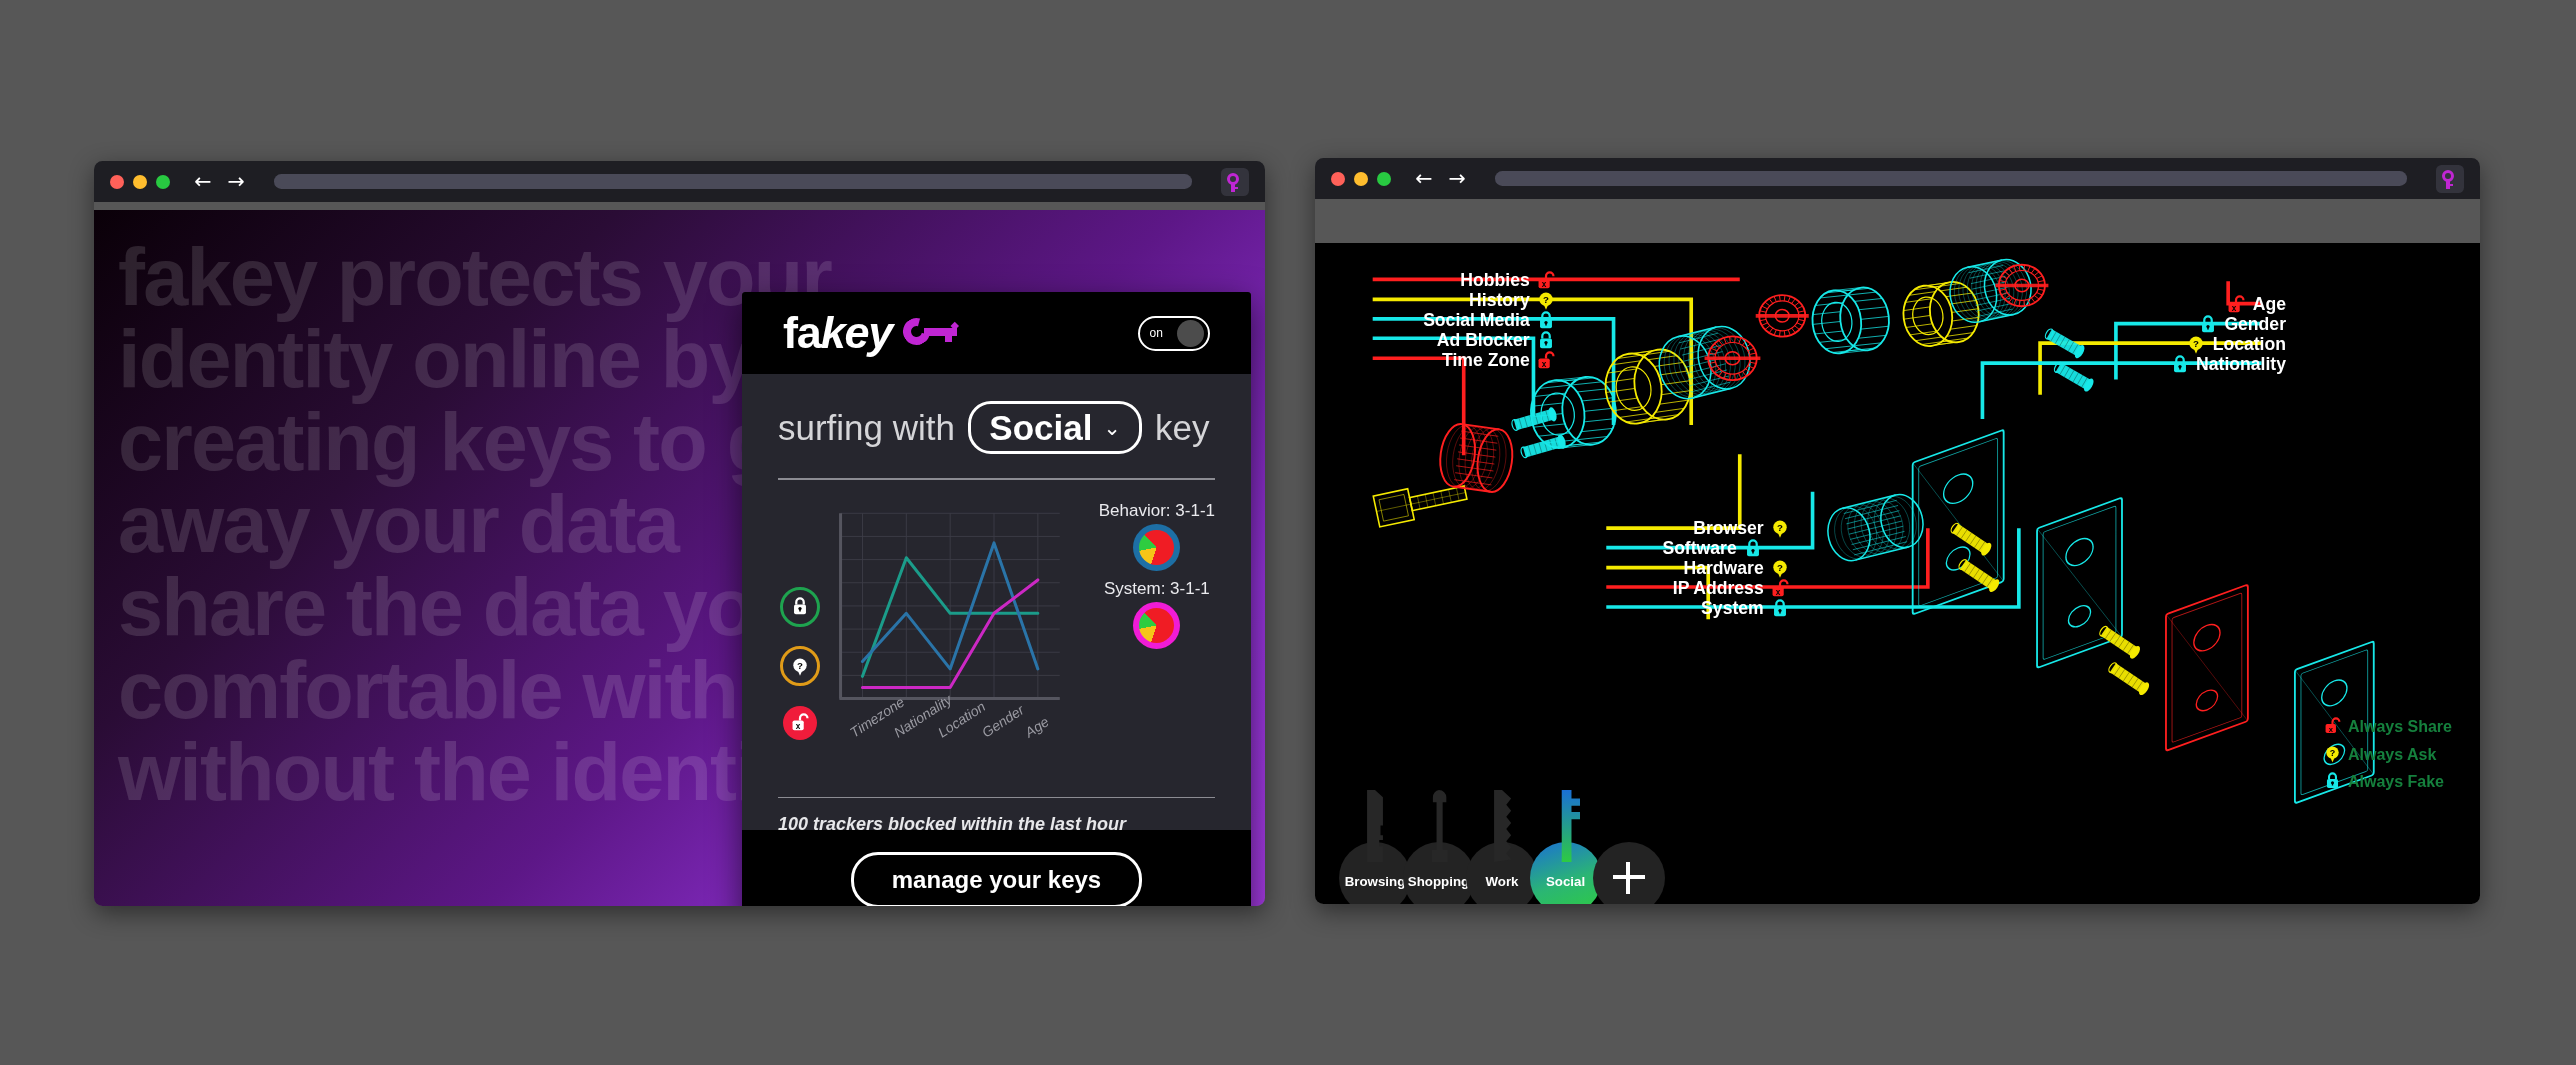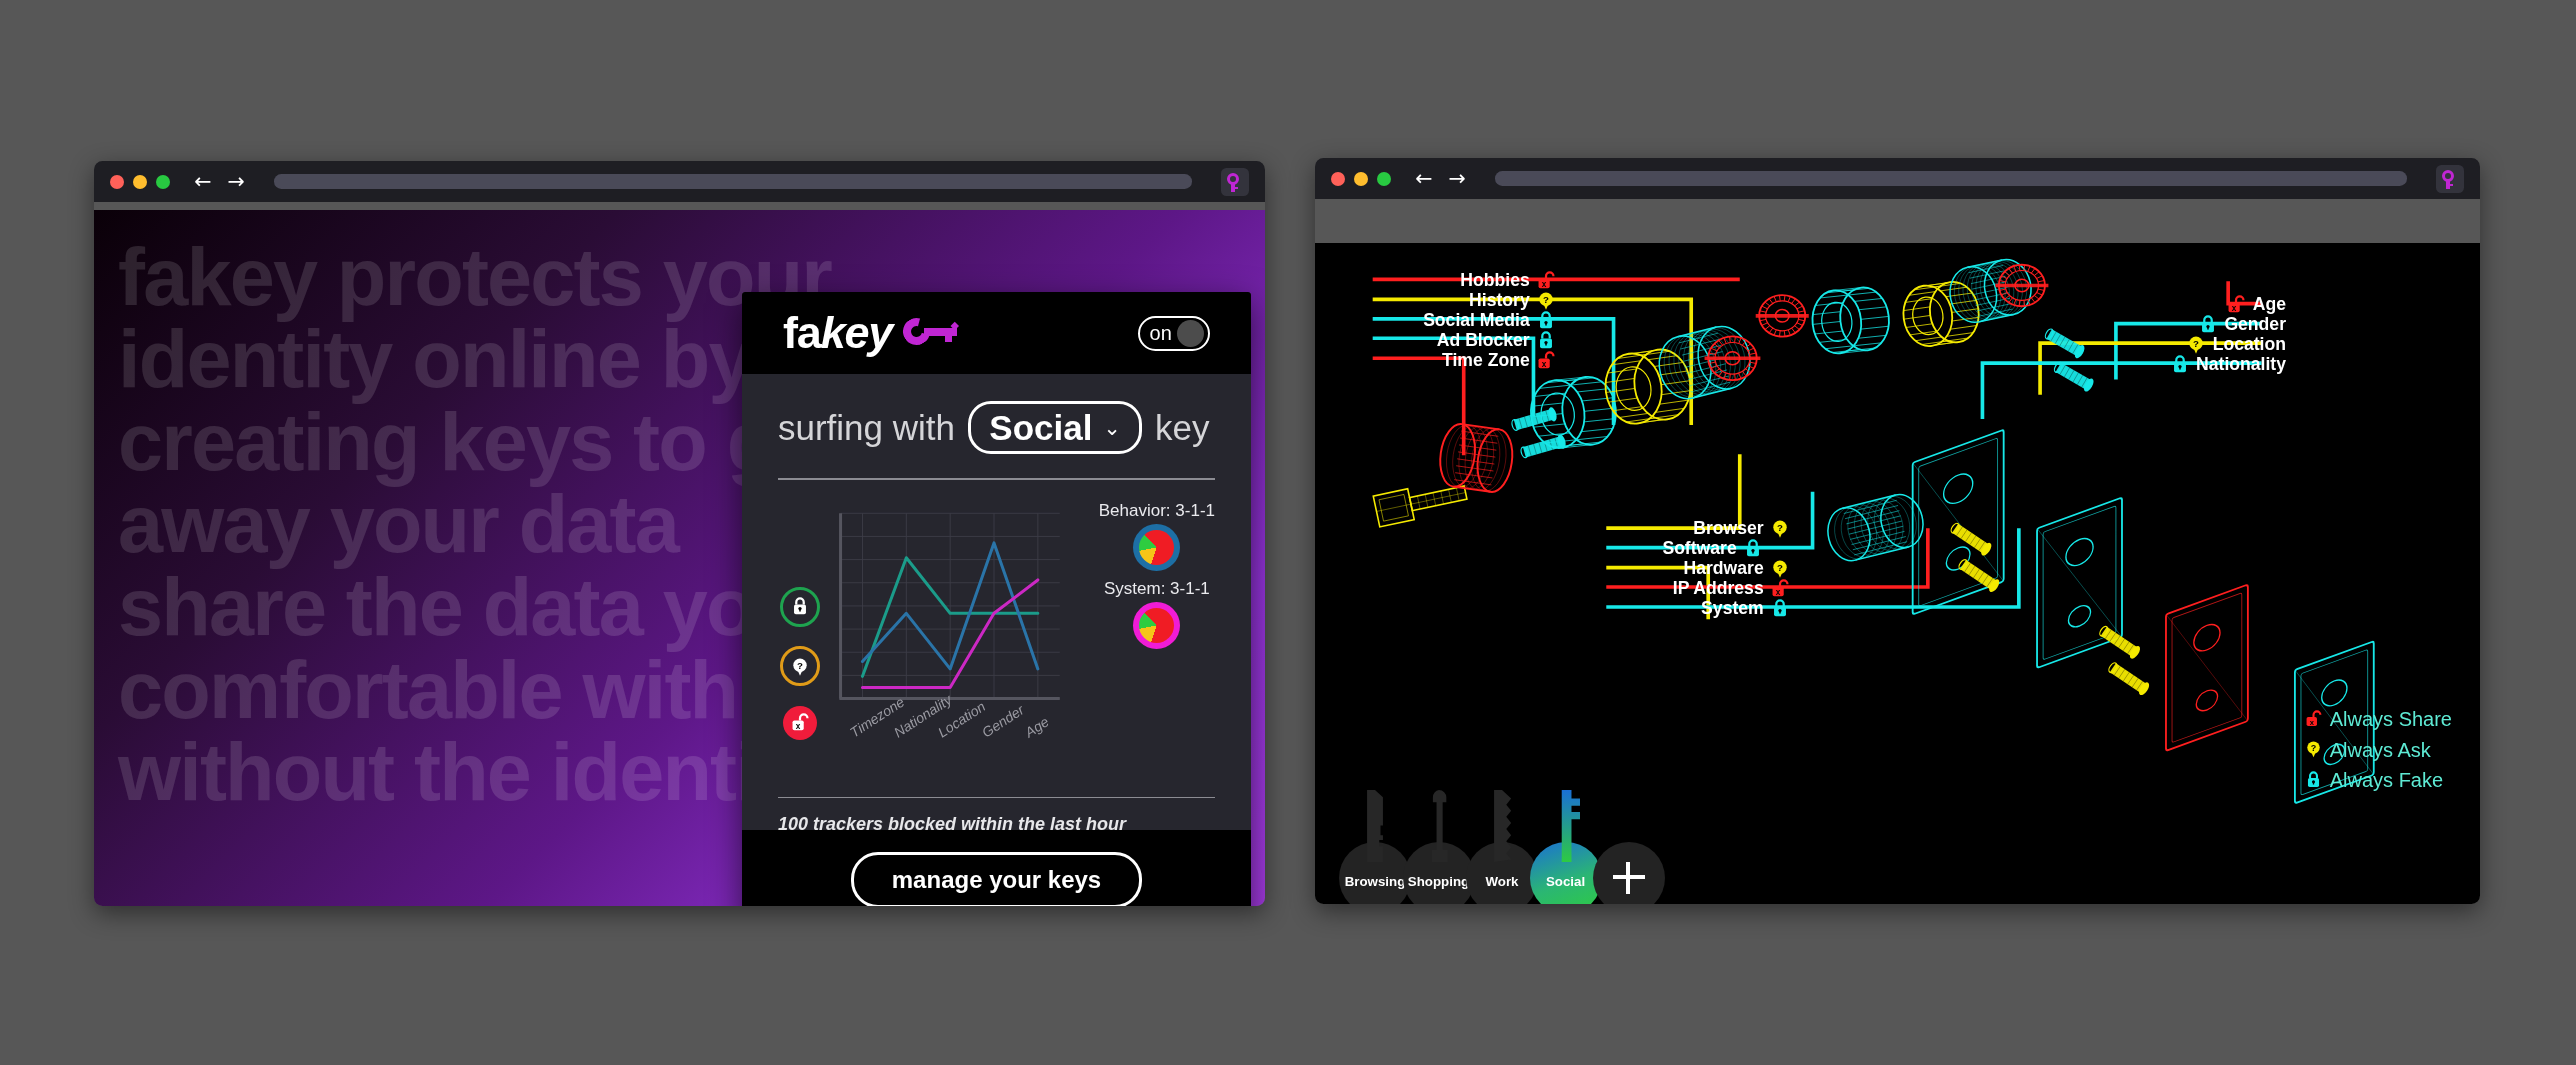--- a/index.html
+++ b/index.html
@@ -49,21 +49,21 @@
   .brandkey .bow{position:absolute;left:0;top:2.4px;width:27px;height:27px;
                  border:8px solid #c026d3;border-radius:50%;box-sizing:border-box;
                  border-right-color:transparent;transform:rotate(-30deg);}
   .brandkey .shaft{position:absolute;left:20.6px;top:12px;width:33px;height:8px;background:#c026d3;}
   .brandkey .t1{position:absolute;left:42px;top:20px;width:6.7px;height:5.5px;background:#c026d3;}
   .brandkey .t2{position:absolute;left:49px;top:7.3px;width:5.5px;height:5.5px;background:#c026d3;
                 transform:rotate(45deg);}
   .toggle{width:72px;height:35px;border-radius:17.6px;border:2.4px solid #fff;background:#000;
           display:flex;align-items:center;justify-content:space-between;
           padding:0 3.6px;box-sizing:border-box;}
-  .toggle .lbl{color:#fff;font-size:20px;font-weight:500;padding-left:6px;}
+  .toggle .lbl{color:#fff;font-size:12px;font-weight:500;padding-left:6px;}
   .toggle .knob{width:27px;height:27px;border-radius:50%;background:#4c4c4c;}
   .popup-main{padding:27px 36px 0;}
   .surfline{display:flex;align-items:center;gap:13.3px;font-size:35px;font-weight:500;color:#d5d5d8;}
   .keypill{border:3px solid #fff;border-radius:23px;padding:3.6px 18px;
            display:flex;align-items:center;gap:11px;color:#fff;font-weight:700;font-size:35px;}
   .chev{font-size:20.6px;font-weight:400;}
   .rule{height:1.8px;background:#8c8c93;margin:24px 0 0;}
   .chartzone{display:flex;align-items:flex-start;padding-top:16px;}
   .statuscol{width:58px;padding-top:91px;display:flex;flex-direction:column;gap:19.4px;align-items:center;}
   .stbadge{width:34px;height:34px;border-radius:50%;display:flex;align-items:center;justify-content:center;}
@@ -99,21 +99,21 @@
            display:flex;align-items:flex-end;justify-content:center;margin-right:-8.5px;position:relative;}
   .keyslot span{color:#fff;font-size:13.3px;font-weight:700;padding-bottom:25.5px;}
   .keyslot.active{background:linear-gradient(160deg,#1a6fd6 0%,#2bb673 55%,#2ecc40 100%);}
   .keyslot .sil{position:absolute;bottom:52px;left:50%;transform:translateX(-50%);width:33px;height:72px;}
   .plusbtn{width:32px;height:32px;position:relative;}
   .plusbtn i{position:absolute;background:#fff;}
   .plusbtn i:first-child{left:13.3px;top:0;width:4.2px;height:32px;}
   .plusbtn i:last-child{left:0;top:13.3px;width:32px;height:4.2px;}
   .legend{position:absolute;right:28px;bottom:156px;display:flex;flex-direction:column;gap:7.3px;}
   .legend .lrow{display:flex;align-items:center;gap:7.3px;}
-  .legend .txt{color:#5eead4;font-size:20px;font-weight:400;}
+  .legend .txt{color:#15803d;font-size:16px;font-weight:700;}
 </style>
 </head>
 <body>
 
 <div class="window" id="win-left">
 
   <div class="titlebar">
     <div class="dots">
       <div class="dot r"></div>
       <div class="dot y"></div>

